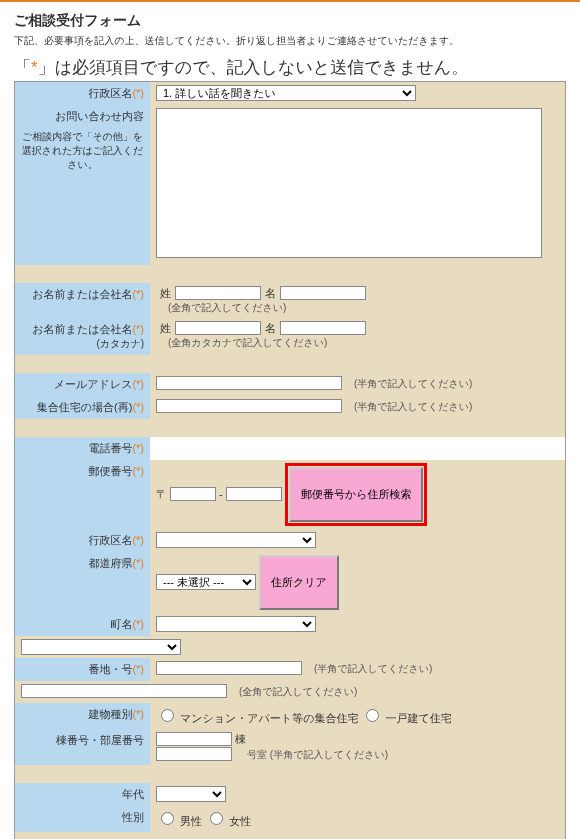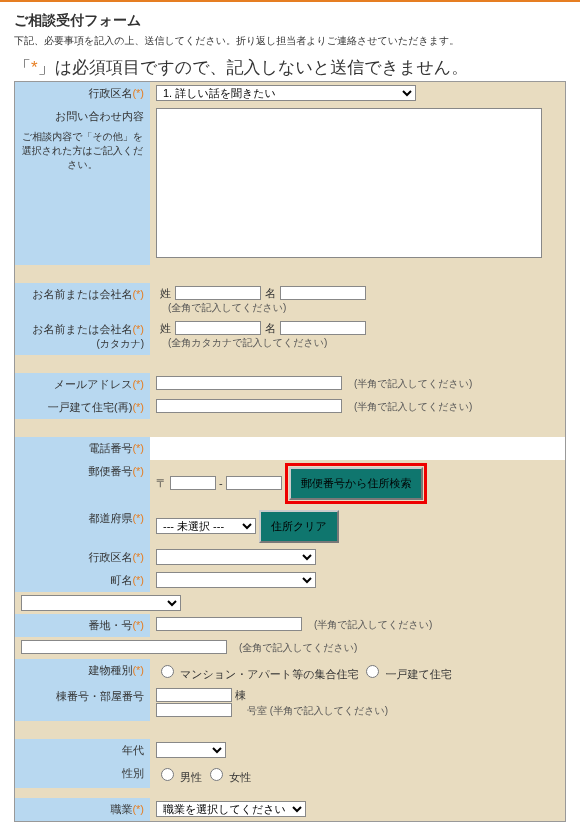--- a/index.html
+++ b/index.html
@@ -12,21 +12,21 @@
 .form-outer{border:1px solid #999;margin:0 14px}
 .row{display:flex;border-bottom:0 solid #ccc}
 .lbl{width:135px;background:#b8d8f0;padding:4px 6px;text-align:right;font-size:11px;color:#333;box-sizing:border-box;min-height:22px}
 .lbl .sub{font-size:10px;display:block}
 .fld{flex:1;background:#e8dcc0;padding:3px 6px;font-size:11px;box-sizing:border-box;min-height:22px}
 select,input[type=text],textarea{font-size:11px;font-family:inherit;border:1px solid #888;background:#fff;padding:0 2px}
 textarea{width:380px;height:148px;resize:none}
 .hint{font-size:10px;color:#555;margin-left:12px}
 .inline-lbl{margin:0 4px}
 .red-box{border:3px solid #e00;display:inline-block;padding:1px}
-.btn{font-size:11px;padding:7px 10px;border:2px outset #ccc;background:#0f766e;cursor:pointer}
+.btn{font-size:11px;padding:18px 10px;border:2px outset #ccc;background:#f9a8d4;cursor:pointer}
 .section-gap{height:18px;background:#e8dcc0}
 </style>
 </head>
 <body>
 
 <div class="page">
 <div class="header-bar"></div>
 <h1>ご相談受付フォーム</h1>
 <p class="lead">下記、必要事項を記入の上、送信してください。折り返し担当者よりご連絡させていただきます。</p>
 <p class="req-note">
@@ -62,45 +62,45 @@
 <div class="row">
         <div class="section-gap" style="width:100%"></div>
       </div>
 
 <div class="row">
         <div class="lbl"><span>メールアドレス</span><span class="req">(*)</span></div>
 <div class="fld"><input type="text" style="width: 180px;"><span class="hint">(半角で記入してください)</span></div>
       </div>
 
 <div class="row">
-        <div class="lbl"><span>一戸建て住宅(再)</span><span class="req">(*)</span></div>
+        <div class="lbl"><span>集合住宅の場合(再)</span><span class="req">(*)</span></div>
 <div class="fld"><input type="text" style="width: 180px;"><span class="hint">(半角で記入してください)</span><br></div>
       </div>
 
 <div class="row">
         <div class="section-gap" style="width:100%"></div>
       </div>
 
 <div class="row">
         <div class="lbl"><span>電話番号</span><span class="req">(*)</span></div>
       </div>
 
 <div class="row">
         <div class="lbl"><span>郵便番号</span><span class="req">(*)</span></div>
 <div class="fld"><span>〒</span> <input type="text" style="width: 40px;"> - <input type="text" style="width: 50px;"> <span class="red-box"><button class="btn">郵便番号から住所検索</button></span></div>
       </div>
 
 <div class="row">
-        <div class="lbl"><span>都道府県</span><span class="req">(*)</span></div>
-<div class="fld"><select style="width:100px"><option>--- 未選択 ---</option></select> <button class="btn">住所クリア</button></div>
+        <div class="lbl"><span>行政区名</span><span class="req">(*)</span></div>
+<div class="fld"><select style="width:160px"><option></option></select></div>
       </div>
 
 <div class="row">
-        <div class="lbl"><span>行政区名</span><span class="req">(*)</span></div>
-<div class="fld"><select style="width:160px"><option></option></select></div>
+        <div class="lbl"><span>都道府県</span><span class="req">(*)</span></div>
+<div class="fld"><select style="width:100px"><option>--- 未選択 ---</option></select> <button class="btn">住所クリア</button></div>
       </div>
 
 <div class="row">
         <div class="lbl"><span>町名</span><span class="req">(*)</span></div>
 <div class="fld"><select style="width:160px"><option></option></select></div>
       </div>
 
 <div class="row">
 <div class="fld"><select style="width:160px"><option></option></select></div>
       </div>

